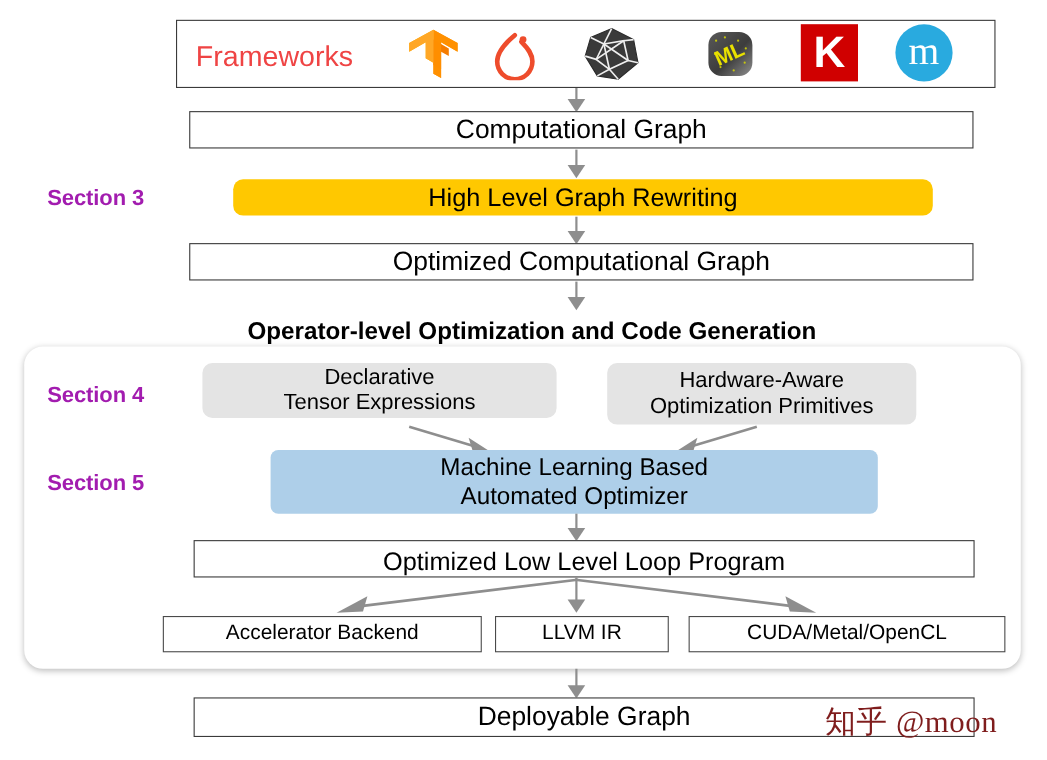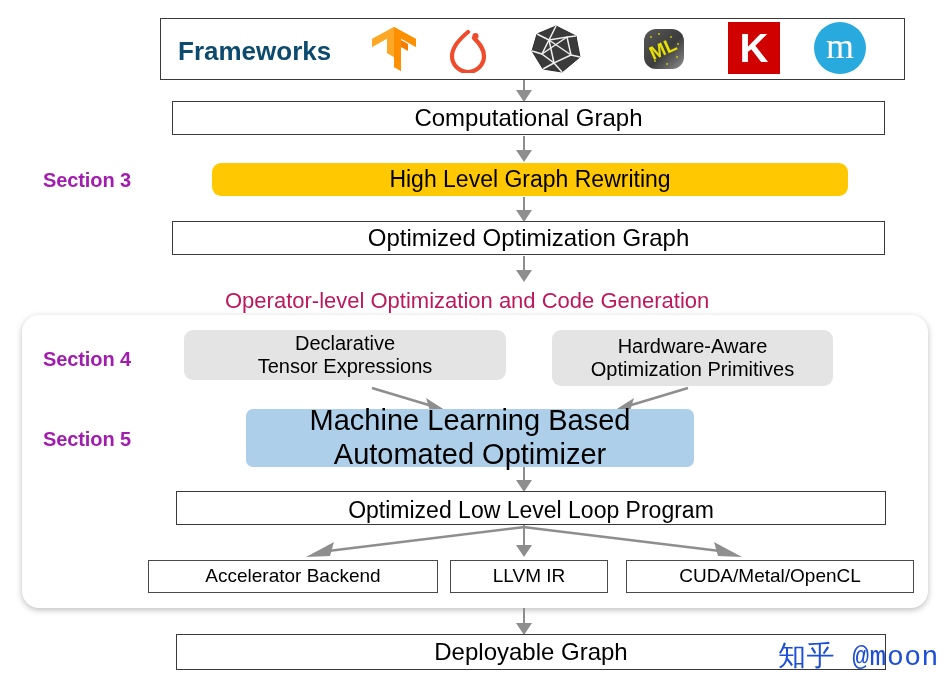--- a/index.html
+++ b/index.html
@@ -73,22 +73,23 @@
     font-weight: bold;
     font-size: 20px;
     letter-spacing: -0.1px;
     color: #a21caf;
     white-space: nowrap;
   }
 
   .free-title {
     position: absolute;
     font-size: 21px;
-    color: #be185d;
+    color: #000000;
     white-space: nowrap;
+    font-weight: bold;
   }
 
   
   .arrow-v {
     position: absolute;
   }
   .arrow-v .stem {
     position: absolute;
     left: 50%;
     top: 0;
@@ -137,36 +138,35 @@
     justify-content: center;
     font-family: "Liberation Serif", serif;
     font-size: 36px;
     line-height: 1;
     padding-bottom: 4px;
     box-sizing: border-box;
   }
 
   .watermark {
     position: absolute;
-    color: #1d4ed8;
+    color: #7f1d1d;
     font-size: 28px;
     white-space: nowrap;
-    font-family: Liberation Mono, monospace;
+    font-family: Liberation Serif, serif;
     letter-spacing: 0.5px;
-    margin-left: 28px;
   }
 </style>
 </head>
 <body>
 
 <div id="stage">
 
   <div class="box box-outline" style="left:160px; top:18px; width:745px; height:62px; justify-content:flex-start;">
   </div>
-  <div style="position:absolute; left:178px; top:36px; font-size:26px; color:#0c4a6e; white-space:nowrap;font-weight:bold;">Frameworks</div>
+  <div style="position:absolute; left:178px; top:36px; font-size:26px; color:#ef4444; white-space:nowrap;">Frameworks</div>
 
   <div class="logo-wrap" style="left:366px; top:22px; width:56px; height:54px;">
     <svg width="52" height="52" viewBox="0 0 52 52">
       <polygon points="26,4 48,16 48,24 33,15.5 33,48 26,44" fill="#ff9500"></polygon>
       <polygon points="26,4 4,16 4,24 19,15.5 19,30 26,34" fill="#ffb300"></polygon>
       <polygon points="26,13 40,21 40,28 33,24 33,40 26,36" fill="#f57c00"></polygon>
       <polygon points="33,15.5 33,48 26,44 26,4 48,16 48,24" fill="#ff8f00" opacity="0.92"></polygon>
       <polygon points="4,16 26,4 26,34 19,30 19,15.5 4,24" fill="#ffa726"></polygon>
     </svg>
   </div>
@@ -248,21 +248,21 @@
   <div class="box box-yellow" style="left:212px; top:163px; width:636px; height:33px; font-size:23px;">
     <span>High Level Graph Rewriting</span>
   </div>
 
   <div class="arrow-v" style="left:513px; top:197px; width:22px; height:25px;">
     <div class="stem" style="height:14px;"></div>
     <div class="head"></div>
   </div>
 
   <div class="box box-outline" style="left:172px; top:221px; width:713px; height:34px; font-size:24px;">
-    <span>Optimized Optimization Graph</span>
+    <span>Optimized Computational Graph</span>
   </div>
 
   <div class="arrow-v" style="left:513px; top:256px; width:22px; height:26px;">
     <div class="stem" style="height:15px;"></div>
     <div class="head"></div>
   </div>
 
   <div class="free-title" style="left:225px; top:288px; font-size:22px;">Operator-level Optimization and Code Generation</div>
 
   <div class="panel" style="left:22px; top:315px; width:906px; height:293px;"></div>
@@ -284,21 +284,21 @@
     <polygon points="78,26 56,12 60,25" fill="#8e8e8e"></polygon>
   </svg>
 
   <svg class="arrow-svg" style="left:600px; top:386px; width:90px; height:28px;" viewBox="0 0 90 28">
     <line x1="88" y1="2" x2="28" y2="20" stroke="#8e8e8e" stroke-width="2.4"></line>
     <polygon points="12,26 34,12 30,25" fill="#8e8e8e"></polygon>
   </svg>
 
   <div class="section-label" style="left:43px; top:428px;">Section 5</div>
 
-  <div class="box box-blue" style="left:246px; top:409px; width:448px; height:58px; font-size:29px;">
+  <div class="box box-blue" style="left:246px; top:409px; width:552px; height:58px; font-size:22px;">
     <span>Machine Learning Based
 Automated Optimizer</span>
   </div>
 
   <div class="arrow-v" style="left:513px; top:467px; width:22px; height:25px;">
     <div class="stem" style="height:14px;"></div>
     <div class="head"></div>
   </div>
 
   <div class="box box-outline" style="left:176px; top:491px; width:710px; height:34px; font-size:23px;align-items:flex-end;">

